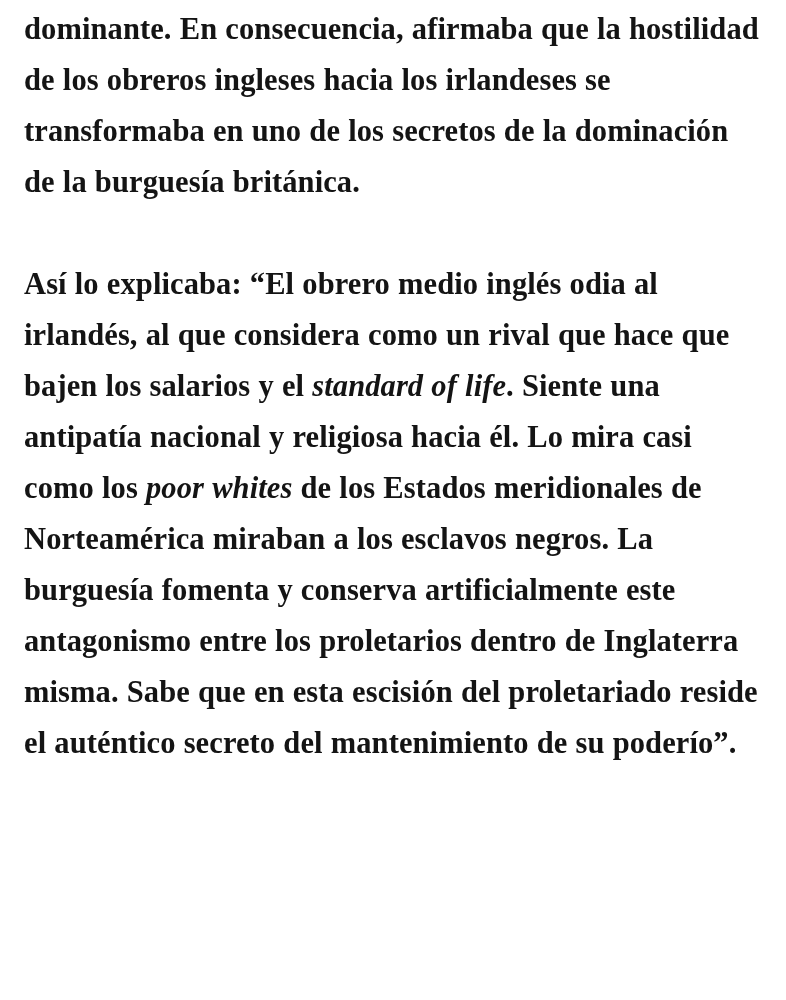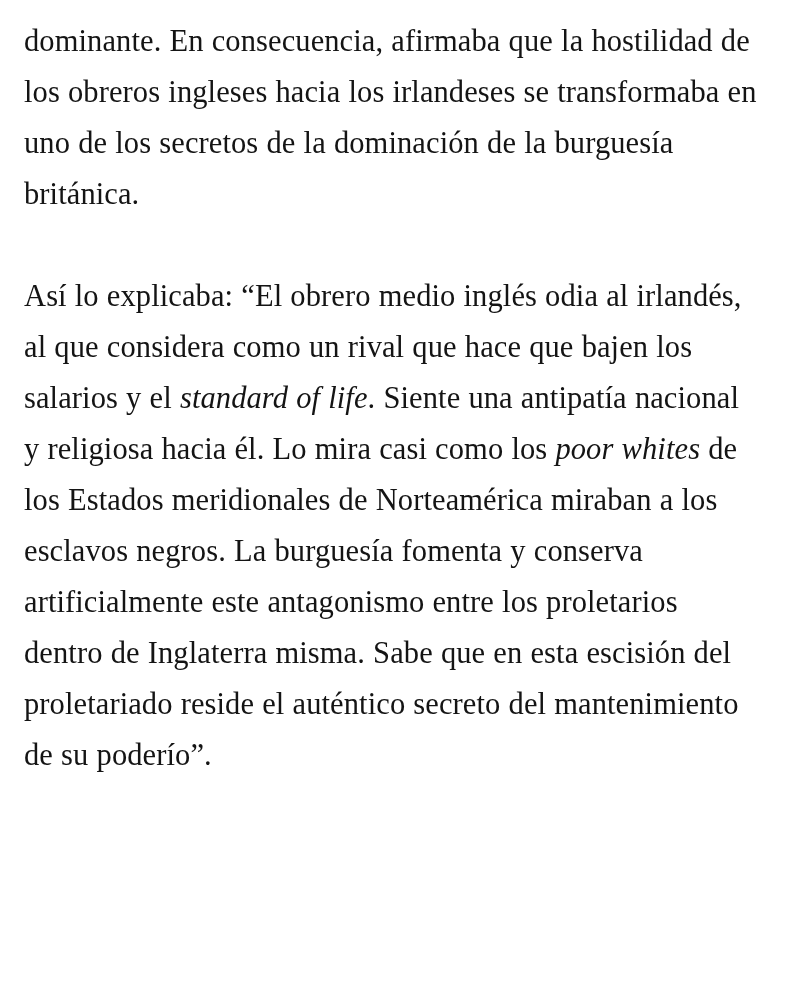--- a/index.html
+++ b/index.html
@@ -15,21 +15,22 @@
     color: #1a1a1a;
   }
   .page {
     width: 786px;
     height: 1000px;
     box-sizing: border-box;
     padding: 0 24px 0 24px;
     background: #ffffff;
   }
   .article-body {
-    padding-top: 16px;
+    padding-top: 4px;
+    font-weight: bold;
   }
   p.para {
     margin: 0;
     font-size: 30.5px;
     line-height: 51px;
     letter-spacing: 0.1px;
     word-spacing: 0.4px;
     color: #141414;
     text-align: left;
   }

